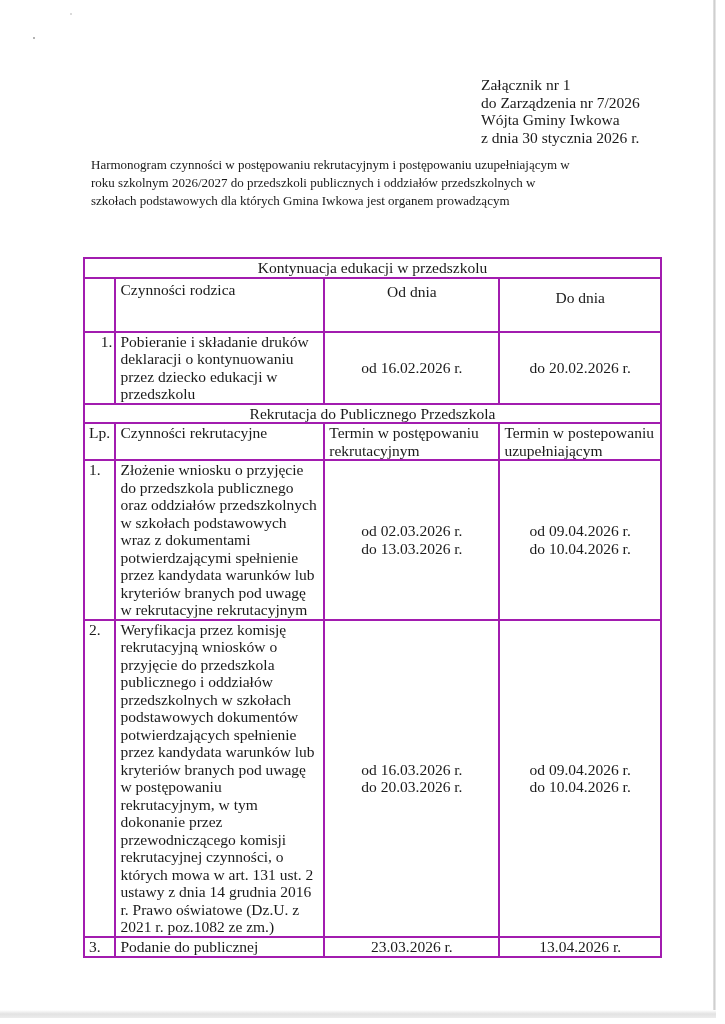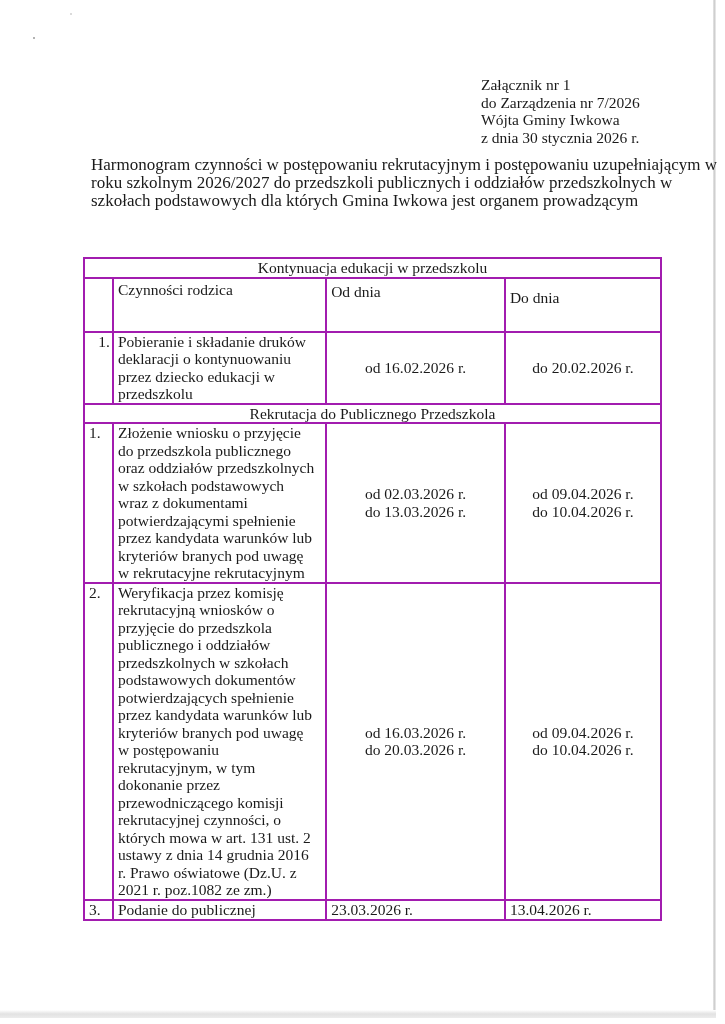--- a/index.html
+++ b/index.html
@@ -46,21 +46,21 @@
       line-height: 17.5px;
     }
     .attachment-header div {
       white-space: nowrap;
     }
     .doc-title {
       position: absolute;
       left: 91px;
       top: 156px;
       width: 570px;
-      font-size: 17px;
+      font-size: 13px;
       line-height: 18px;
     }
     .doc-title div {
       white-space: nowrap;
     }
     table.schedule {
       position: absolute;
       left: 83px;
       top: 257px;
       width: 579px;
@@ -80,21 +80,21 @@
     td.section-title {
       text-align: center;
       height: 17px;
       padding: 0;
     }
     td.center-mid {
       text-align: center;
       vertical-align: middle !important;
     }
     td.center-top {
-      text-align: left;
+      text-align: center;
     }
     td.right-top {
       text-align: right;
       padding-right: 2px !important;
     }
     .hdr-cell-k {
       height: 48px;
       padding-top: 2px !important;
       margin-top: 28px;
     }
@@ -150,20 +150,32 @@
         <span class="line">deklaracji o kontynuowaniu</span>
         <span class="line">przez dziecko edukacji w</span>
         <span class="line">przedszkolu</span>
       </td>
       <td class="center-mid">od 16.02.2026 r.</td>
       <td class="center-mid">do 20.02.2026 r.</td>
     </tr>
 
     <tr>
       <td colspan="4" class="section-title">Rekrutacja do Publicznego Przedszkola</td>
+    </tr>
+    <tr>
+      <td>Lp.</td>
+      <td>Czynności rekrutacyjne</td>
+      <td>
+        <span class="line">Termin w postępowaniu</span>
+        <span class="line">rekrutacyjnym</span>
+      </td>
+      <td>
+        <span class="line">Termin w postepowaniu</span>
+        <span class="line">uzupełniającym</span>
+      </td>
     </tr>
 
     <tr>
       <td>1.</td>
       <td>
         <span class="line">Złożenie wniosku o przyjęcie</span>
         <span class="line">do przedszkola publicznego</span>
         <span class="line">oraz oddziałów przedszkolnych</span>
         <span class="line">w szkołach podstawowych</span>
         <span class="line">wraz z dokumentami</span>

